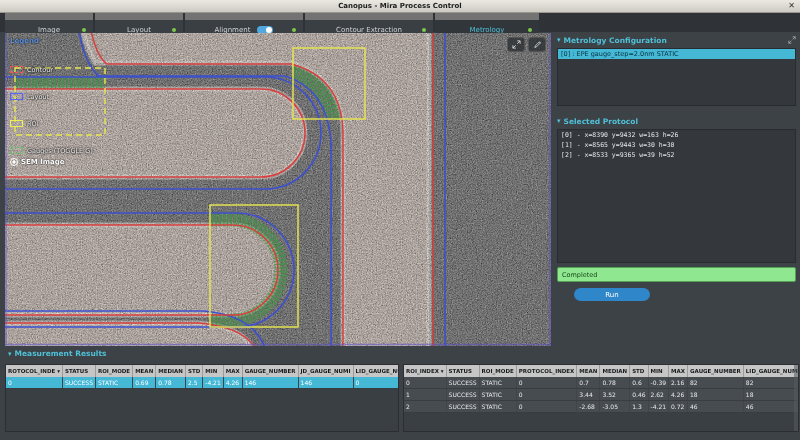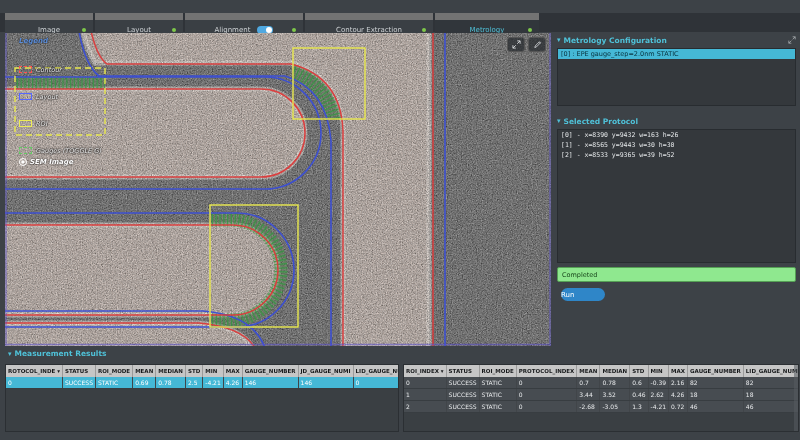--- a/index.html
+++ b/index.html
@@ -14,21 +14,21 @@
   
   .tabbar{position:absolute;left:0;top:13px;width:800px;height:19px;background:#2f3338;display:flex;gap:2px;padding-left:5px;}
   .tab{position:relative;height:19px;background:#3a3f44;color:#ced2d5;font-size:7px;
        display:flex;align-items:center;justify-content:center;border-top:7px solid #737373;}
   .tab .dot{position:absolute;right:7px;top:8px;width:4px;height:4px;border-radius:50%;background:var(--dot);}
   .tab.active{color:var(--accent);background:#31363b;box-shadow:inset 0 -2px 0 var(--accent);}
   .toggle{width:16px;height:8px;border-radius:4px;background:var(--toggle);margin-left:7px;position:relative;}
   .toggle .knob{position:absolute;right:1px;top:1px;width:6px;height:6px;border-radius:50%;background:#fff;}
   
   .viewer{position:absolute;left:5px;top:33px;width:546px;height:313px;background:#6e6e6e;border:0;}
-  .legend{position:absolute;left:14px;top:4px;width:120px;font-style:italic;}
+  .legend{position:absolute;left:5px;top:4px;width:120px;}
   .lg-title{font-size:7px;font-weight:bold;color:#5b8dd9;text-shadow:0 0 2px #000;height:11px;}
   .lg-item{display:flex;align-items:center;height:11px;margin-top:16px;}
   .lg-sw{width:11px;height:5px;margin-right:4px;border:1px solid #fff;background:transparent;}
   .lg-lab{font-size:6.5px;color:#f0f0f0;text-shadow:0 0 2px #000,0 0 2px #000;white-space:nowrap;}
   .lg-sem{display:flex;align-items:center;height:12px;font-size:7px;font-weight:bold;color:#fff;text-shadow:0 0 2px #000;}
   .lg-sem .rad{width:6px;height:6px;border:1px solid #fff;border-radius:50%;margin-right:3px;background:radial-gradient(#fff 0 35%,transparent 40%);}
   .vtools{position:absolute;right:5px;top:4px;display:flex;gap:3px;}
   .vbtn{width:16px;height:13px;background:rgba(40,44,48,.75);border:1px solid #555;border-radius:3px;
         display:flex;align-items:center;justify-content:center;}
   
@@ -48,22 +48,22 @@
   .form{margin:3px 4px 0;}
   .frow{display:flex;align-items:center;height:13px;}
   .flabel{width:88px;font-size:6.5px;color:#d5d8db;}
   .fctl{width:78px;height:10px;background:#fff;border:1px solid #8a8a8a;font-size:6px;color:#111;
         display:flex;align-items:center;padding:0 2px;position:relative;box-sizing:border-box;}
   .fctl .arrow{position:absolute;right:0;top:0;width:9px;height:100%;background:#e4e4e4;border-left:1px solid #9a9a9a;
         display:flex;align-items:center;justify-content:center;font-size:5px;color:#333;}
   input.fctl{font-family:"DejaVu Sans",sans-serif;outline:none;}
   .statusbar{margin:4px 4px 0;height:13px;background:var(--statusGreen);border:1px solid #55a055;border-radius:2px;
         color:#133f16;font-size:6.5px;display:flex;align-items:center;padding:0 4px;}
-  .runbtn{margin:6px 8px 0;width:44px;height:13px;background:var(--run);border-radius:7px;color:#fff;
-        font-size:7px;display:flex;align-items:center;justify-content:flex-start;cursor:default;}
+  .runbtn{margin:6px 21px 0;width:76px;height:13px;background:var(--run);border-radius:7px;color:#fff;
+        font-size:7px;display:flex;align-items:center;justify-content:center;cursor:default;}
   
   .bottom{position:absolute;left:0;top:346px;width:800px;height:94px;}
   .res-head{position:absolute;left:8px;top:3px;display:flex;align-items:center;color:var(--accent);
         font-size:7.5px;font-weight:bold;}
   .res-head .chev{margin-right:3px;font-size:7px;}
   .twrap{position:absolute;top:18px;height:66px;background:#3a3f43;border:1px solid #2b2f33;overflow:hidden;}
   .twrap.left{left:5px;width:392px;}
   .twrap.right{left:403px;width:394px;}
   .twrap .vs{position:absolute;right:0;top:0;width:4px;height:100%;background:#565b60;opacity:.55;}
   table{border-collapse:collapse;table-layout:fixed;}
@@ -72,20 +72,24 @@
   td{font-size:6px;color:#e8eaec;padding:2px 2px;background:#474c51;border-bottom:1px solid #383d41;
      border-right:1px solid #414549;white-space:nowrap;overflow:hidden;height:7px;}
   tr.sel td{background:var(--selection);color:#fff;}
   svg.mini{display:block;}
 </style>
 </head>
 <body>
 
 <div class="app">
 
+  <div class="titlebar">
+    <span class="t">Canopus - Mira Process Control</span>
+    <span class="x">✕</span>
+  </div>
 
   <div class="tabbar">
     <div class="tab" style="width:88px">
       <span>Image</span>
       <span class="dot"></span>
     </div>
     <div class="tab" style="width:88px">
       <span>Layout</span>
       <span class="dot"></span>
     </div>

